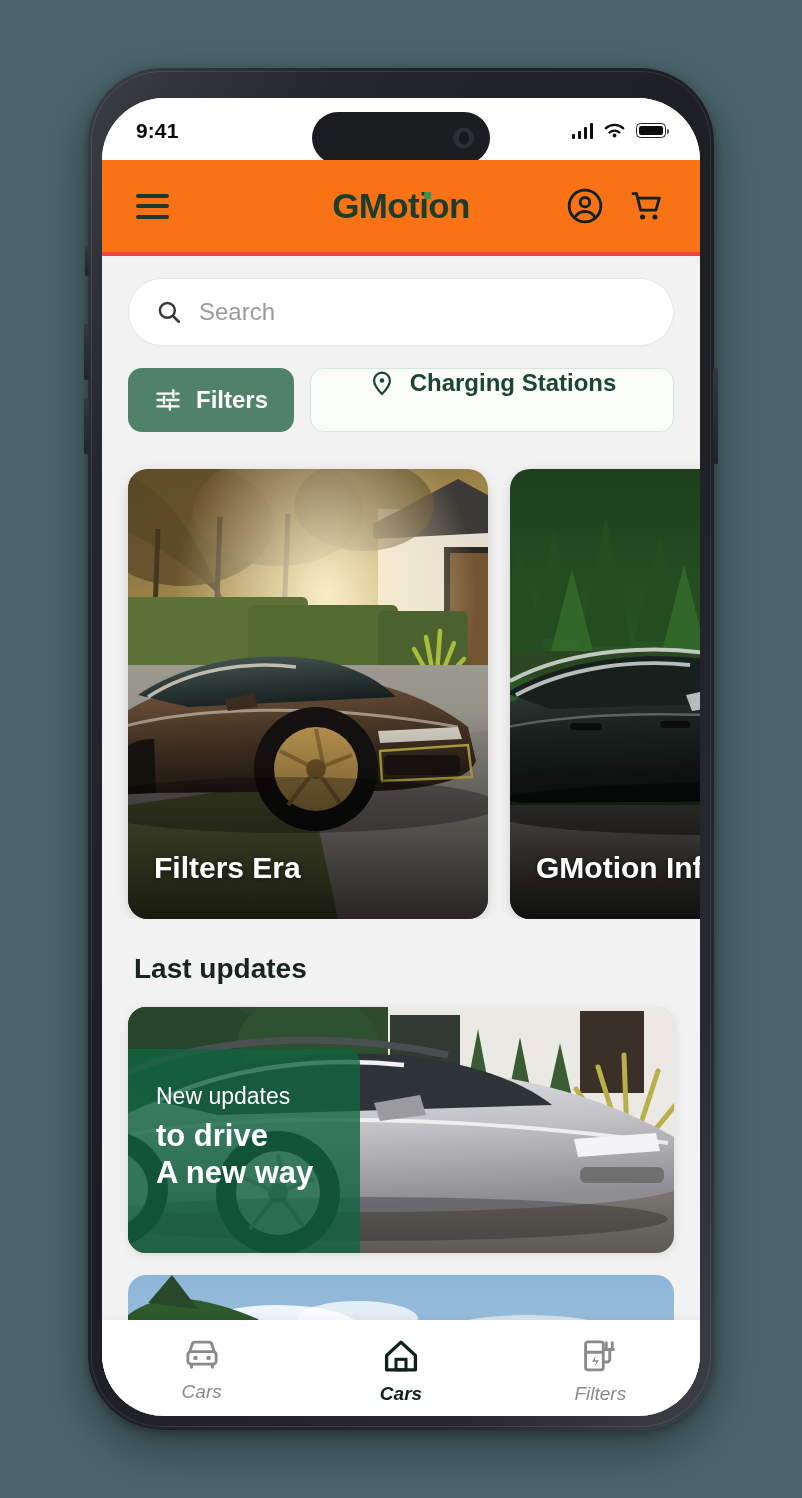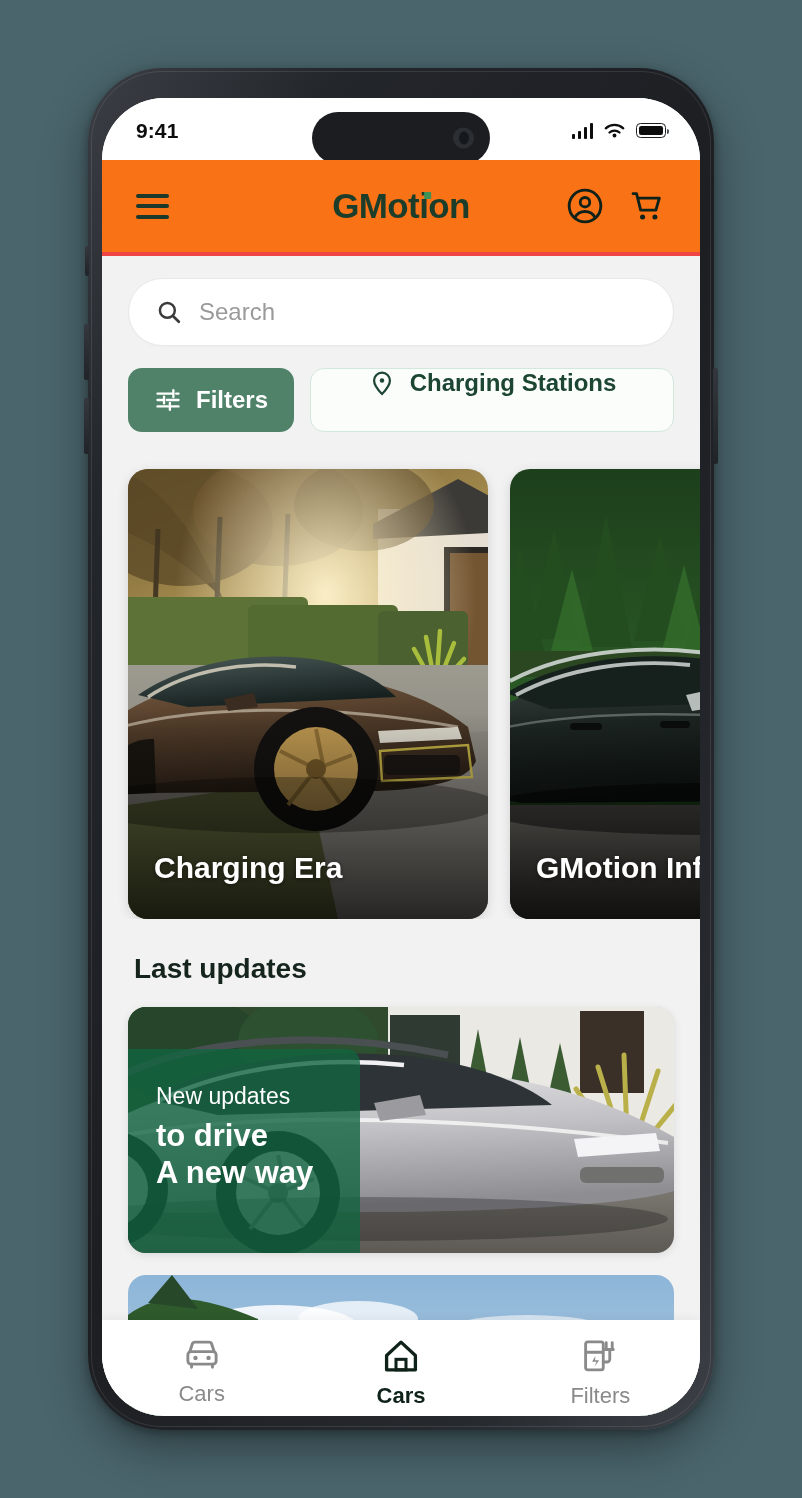--- a/index.html
+++ b/index.html
@@ -255,21 +255,21 @@
     background:#fff;
     display:flex; align-items:flex-start;
     padding-top:18px;
     box-shadow:0 -2px 10px rgba(0,0,0,.05);
   }
   .navitem{
     flex:1;
     display:flex; flex-direction:column; align-items:center; gap:9px;
     cursor:pointer;
   }
-  .navitem .lbl{ font-size:22px; color:#8a8a8a; }
+  .navitem .lbl{ font-size:19px; color:#8a8a8a;font-style:italic; }
   .navitem.active .lbl{ color:#0f2219; font-weight:700; }
 </style>
 </head>
 <body>
 
 <div class="phone-wrap">
   <div class="phone-frame"></div>
 
   <div class="side-btn btn-silent"></div>
   <div class="side-btn btn-volup"></div>
@@ -427,21 +427,21 @@
             <g stroke="#8c6d34" stroke-width="4">
               <path d="M188 260 L196 300 M224 286 L188 300 M212 334 L188 300 M160 336 L188 300 M152 282 L188 300"></path>
             </g>
             <circle cx="188" cy="300" r="10" fill="#6f5526"></circle>
 
             <path d="M-18 296 a46 46 0 0 1 44 -26 l2 54 l-46 2 Z" fill="#18150f"></path>
 
             <ellipse cx="160" cy="336" rx="210" ry="28" fill="#000" opacity="0.30"></ellipse>
           </svg>
           <div class="scrim"></div>
-          <div class="title">Charging Era</div>
+          <div class="title">Filters Era</div>
         </div>
 
         <div class="car-card">
           <svg class="photo" viewBox="0 0 360 450" preserveAspectRatio="xMidYMid slice">
             <defs>
               <linearGradient id="for2" x1="0" y1="0" x2="0" y2="1">
                 <stop offset="0" stop-color="#1d3f1c"></stop>
                   <stop offset="0.6" stop-color="#2d5f27"></stop>
                 <stop offset="1" stop-color="#1b3d18"></stop>
               </linearGradient>

